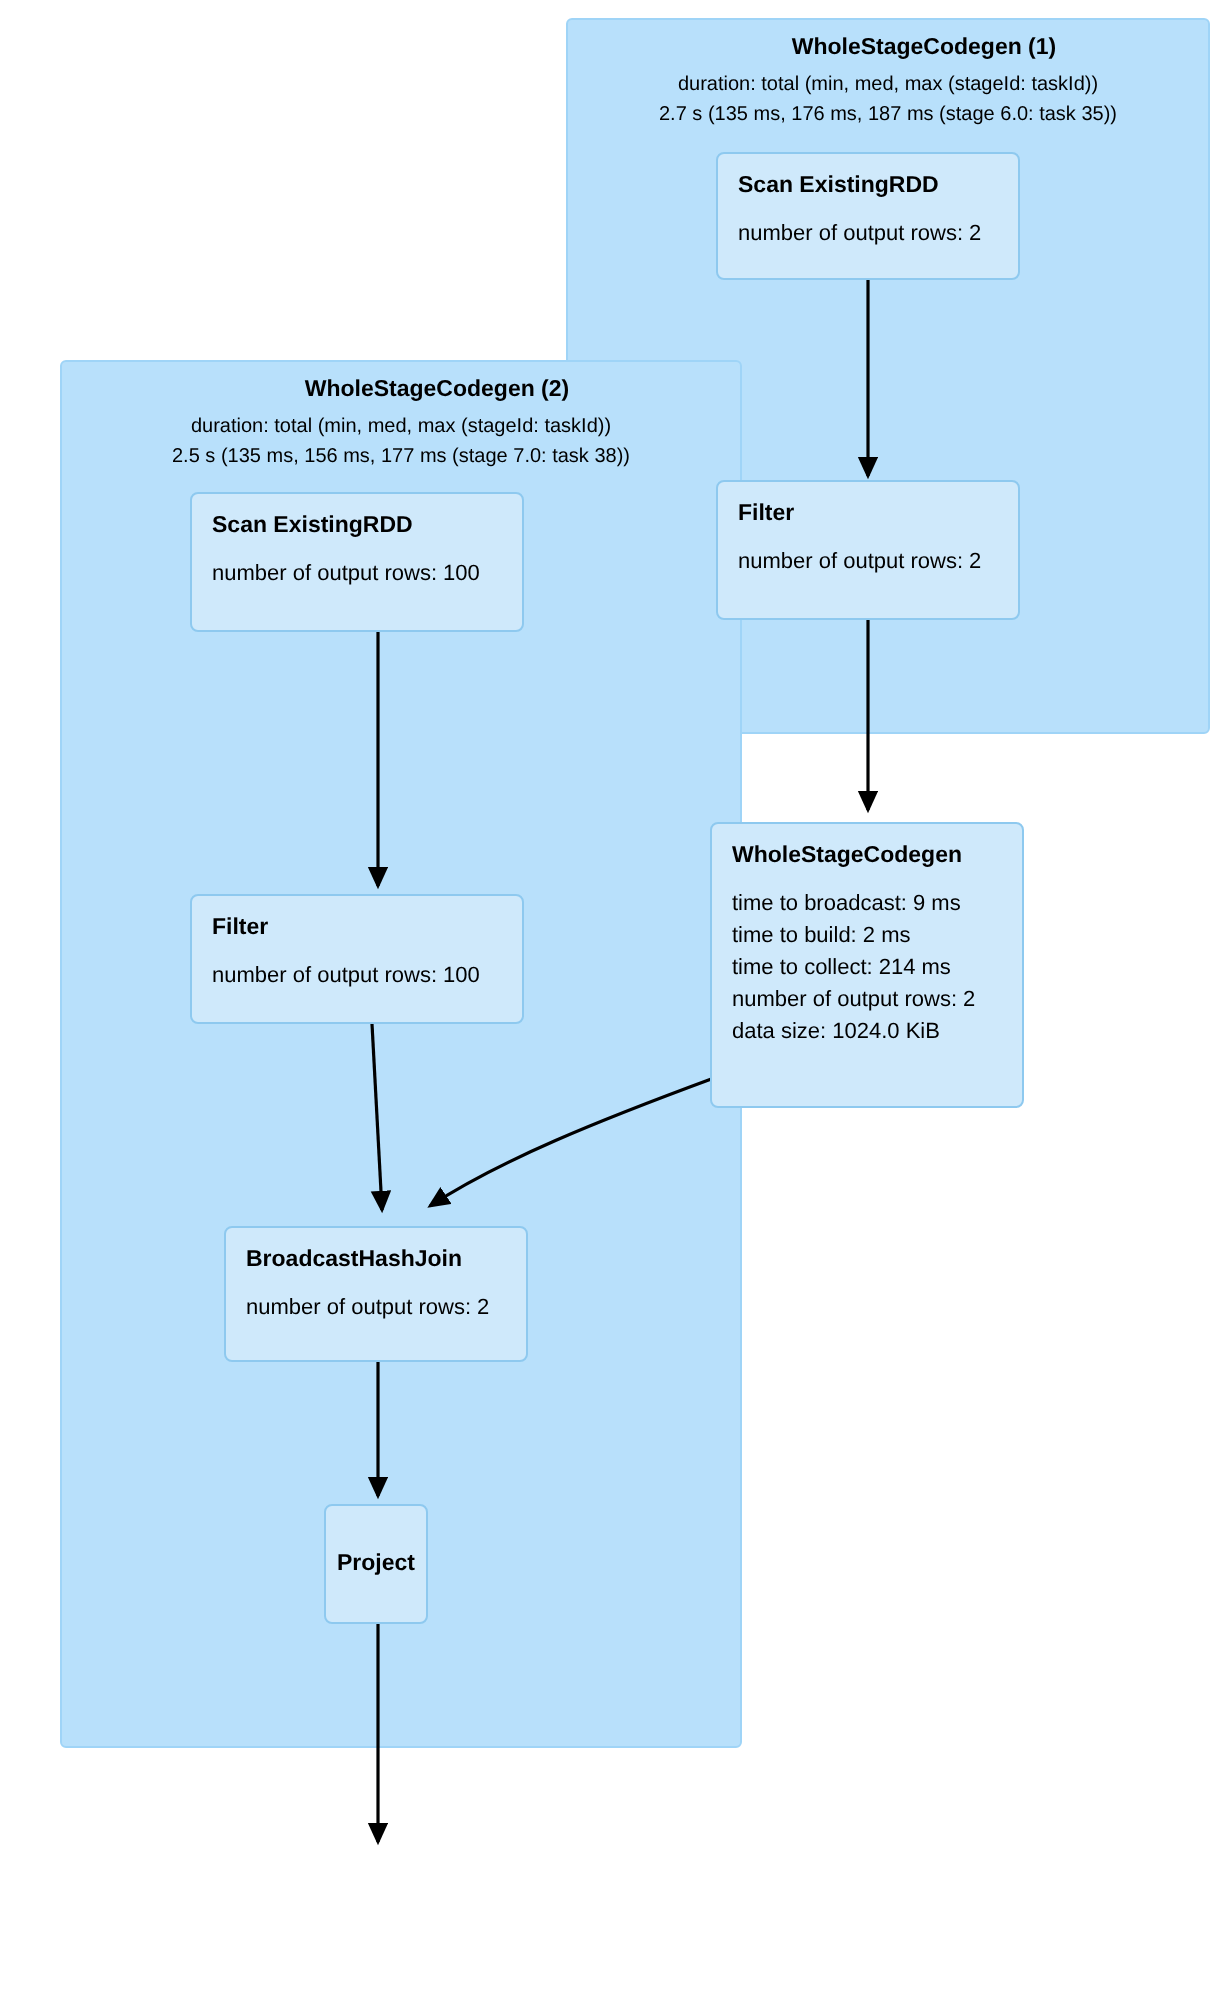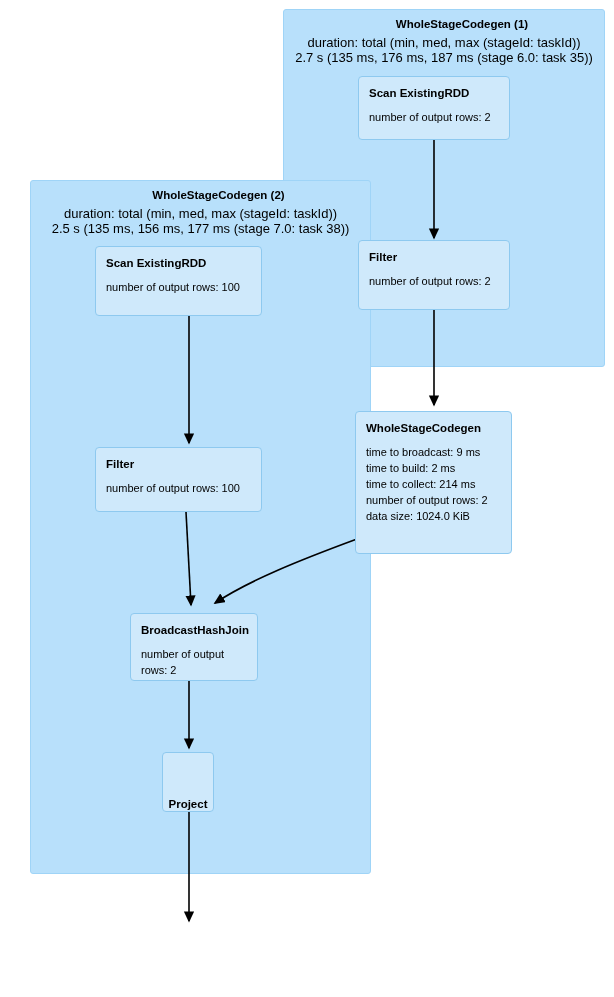--- a/index.html
+++ b/index.html
@@ -24,21 +24,21 @@
   }
   .stage-title {
     font-size: 11.5px;
     font-weight: bold;
     color: #000000;
     text-align: center;
     padding-top: 8px;
     margin-left: 36px;
   }
   .stage-meta {
-    font-size: 13px;
+    font-size: 10px;
     color: #000000;
     text-align: center;
     line-height: 15px;
     padding-top: 5px;
     white-space: pre-line;
   }
   .node {
     position: absolute;
     background: #cfe9fb;
     border: 1px solid #8ec9ef;
@@ -136,24 +136,24 @@
 
   <div class="node" style="left:355px; top:411px; width:157px; height:143px;">
     <div class="node-title">WholeStageCodegen</div>
     <div class="node-metrics">time to broadcast: 9 ms
 time to build: 2 ms
 time to collect: 214 ms
 number of output rows: 2
 data size: 1024.0 KiB</div>
   </div>
 
-  <div class="node" style="left:130px; top:613px; width:128px; height:68px;">
+  <div class="node" style="left:112px; top:613px; width:152px; height:68px;">
     <div class="node-title">BroadcastHashJoin</div>
     <div class="node-metrics">number of output rows: 2</div>
   </div>
 
-  <div class="node centered node-title-only" style="left:162px; top:752px; width:52px; height:60px;align-items:flex-end;">
+  <div class="node centered node-title-only" style="left:162px; top:752px; width:52px; height:60px;">
     <div class="node-title">Project</div>
 
   </div>
 
 
 </div>
 
 </body></html>

